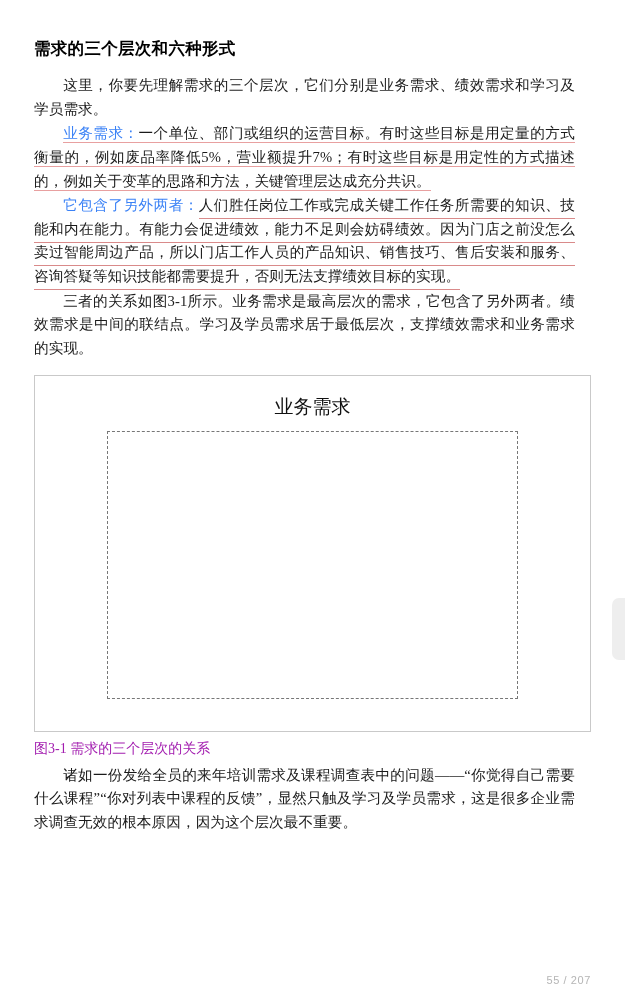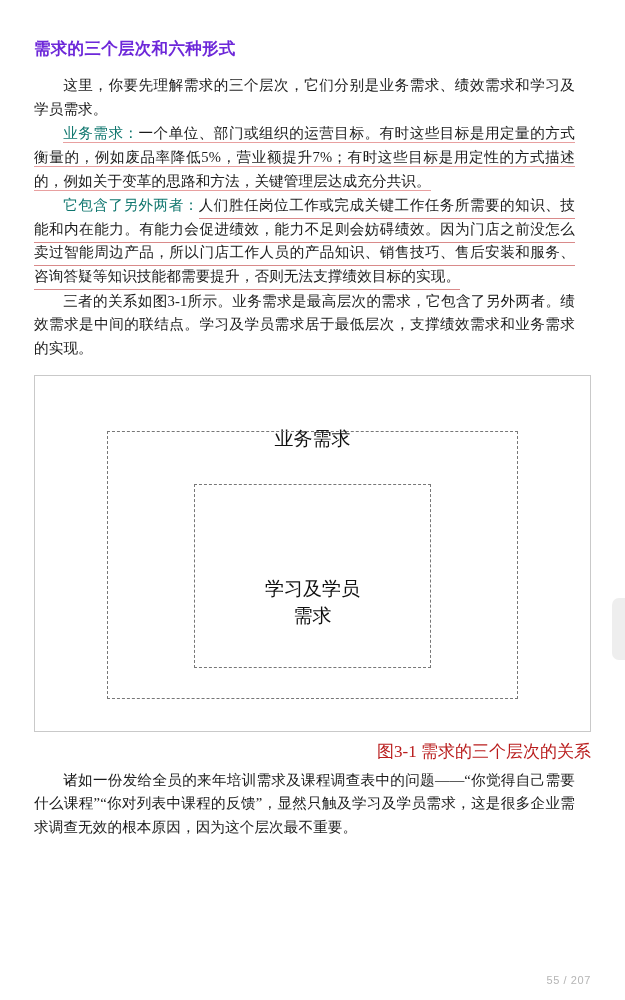--- a/index.html
+++ b/index.html
@@ -22,34 +22,34 @@
     padding: 0;
     box-sizing: border-box;
   }
   .content {
     padding: 38px 34px 0 34px;
   }
   h1.section-title {
     font-family: "Liberation Sans", "DejaVu Sans", sans-serif;
     font-size: 16.5px;
     font-weight: bold;
-    color: #6d28d9;
+    color: #000000;
     margin: 0 0 14px 0;
     letter-spacing: 0.3px;
   }
   p.para {
     font-size: 14.6px;
     line-height: 1.62;
     margin: 0 16px 1px 0;
     text-indent: 2em;
     text-align: justify;
     letter-spacing: 0.1px;
   }
   .term {
-    color: #0f766e;
+    color: #3b82f6;
   }
   .hl {
     border-bottom: 1.2px solid #e8a0a0;
     padding-bottom: 1px;
   }
   .hl-strong {
     border-bottom: 1.4px solid #d98a8a;
     padding-bottom: 5px;
   }
   
@@ -60,21 +60,20 @@
     position: relative;
     background: #fff;
   }
   .layer-outer-label,
   .layer-mid-label,
   .layer-inner-label {
     text-align: center;
     font-size: 19px;
     font-family: "Liberation Serif", "DejaVu Serif", serif;
     color: #111;
-    margin-top: 32px;
   }
   .layer-outer {
     position: absolute;
     left: 0; right: 0; top: 0; bottom: 0;
     padding-top: 18px;
   }
   .dashed-mid {
     position: absolute;
     left: 72px;
     right: 72px;
@@ -96,25 +95,24 @@
     border: 1.6px dashed #777;
   }
   .layer-inner-label {
     position: absolute;
     left: 0; right: 0;
     top: 50%;
     transform: translateY(-60%);
     line-height: 1.45;
   }
   .fig-caption {
-    font-size: 17px;
-    color: #b91c1c;
+    font-size: 14px;
+    color: #a21caf;
     margin: 0 0 6px 0;
     font-family: "Liberation Serif", "DejaVu Serif", serif;
-    text-align: right;
   }
   .page-number {
     position: absolute;
     right: 34px;
     bottom: 14px;
     font-size: 11px;
     color: #b5b5b5;
     font-family: "Liberation Sans", "DejaVu Sans", sans-serif;
     letter-spacing: 0.6px;
     margin-top: 25px;
@@ -143,26 +141,20 @@
 
 
     <p class="para"><span class="term">它包含了另外两者：</span><span class="hl-strong">人们胜任岗位工作或完成关键工作任务所需要的知识、技能和内在能力。有能力会促进绩效，能力不足则会妨碍绩效。因为门店之前没怎么卖过智能周边产品，所以门店工作人员的产品知识、销售技巧、售后安装和服务、咨询答疑等知识技能都需要提升，否则无法支撑绩效目标的实现。</span></p>
 
     <p class="para"><span>三者的关系如图3-1所示。业务需求是最高层次的需求，它包含了另外两者。绩效需求是中间的联结点。学习及学员需求居于最低层次，支撑绩效需求和业务需求的实现。</span></p>
 
     <div class="figure-box">
       <div class="layer-outer">
         <div class="layer-outer-label">业务需求</div>
         <div class="dashed-mid">
-          <div class="dashed-inner">
-            <div class="layer-inner-label">
-              <div>学习及学员</div>
-              <div>需求</div>
-            </div>
-          </div>
         </div>
       </div>
     </div>
 
     <p class="fig-caption">图3-1 需求的三个层次的关系</p>
 
     <p class="para"><span>诸如一份发给全员的来年培训需求及课程调查表中的问题——“你觉得自己需要什么课程”“你对列表中课程的反馈”，显然只触及学习及学员需求，这是很多企业需求调查无效的根本原因，因为这个层次最不重要。</span></p>
 
   </div>
 

